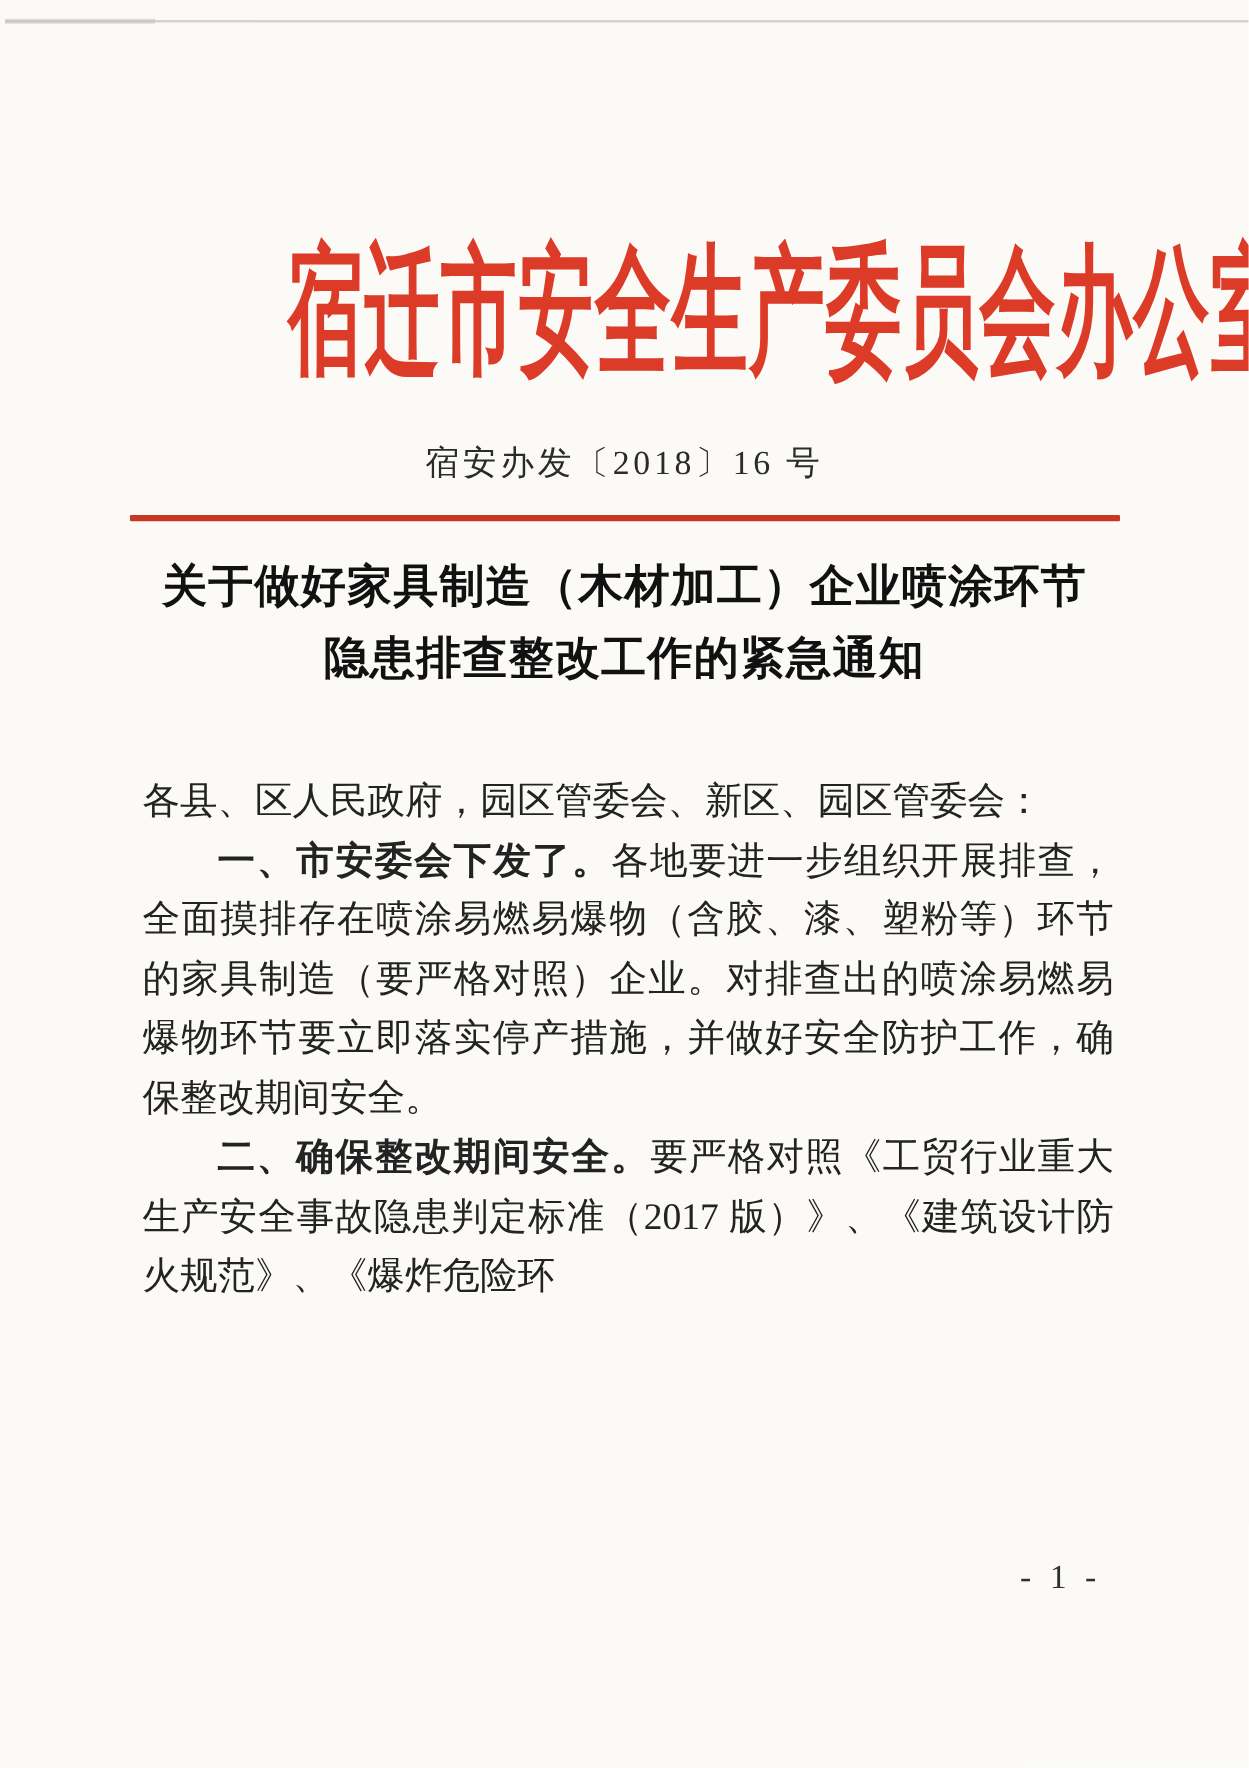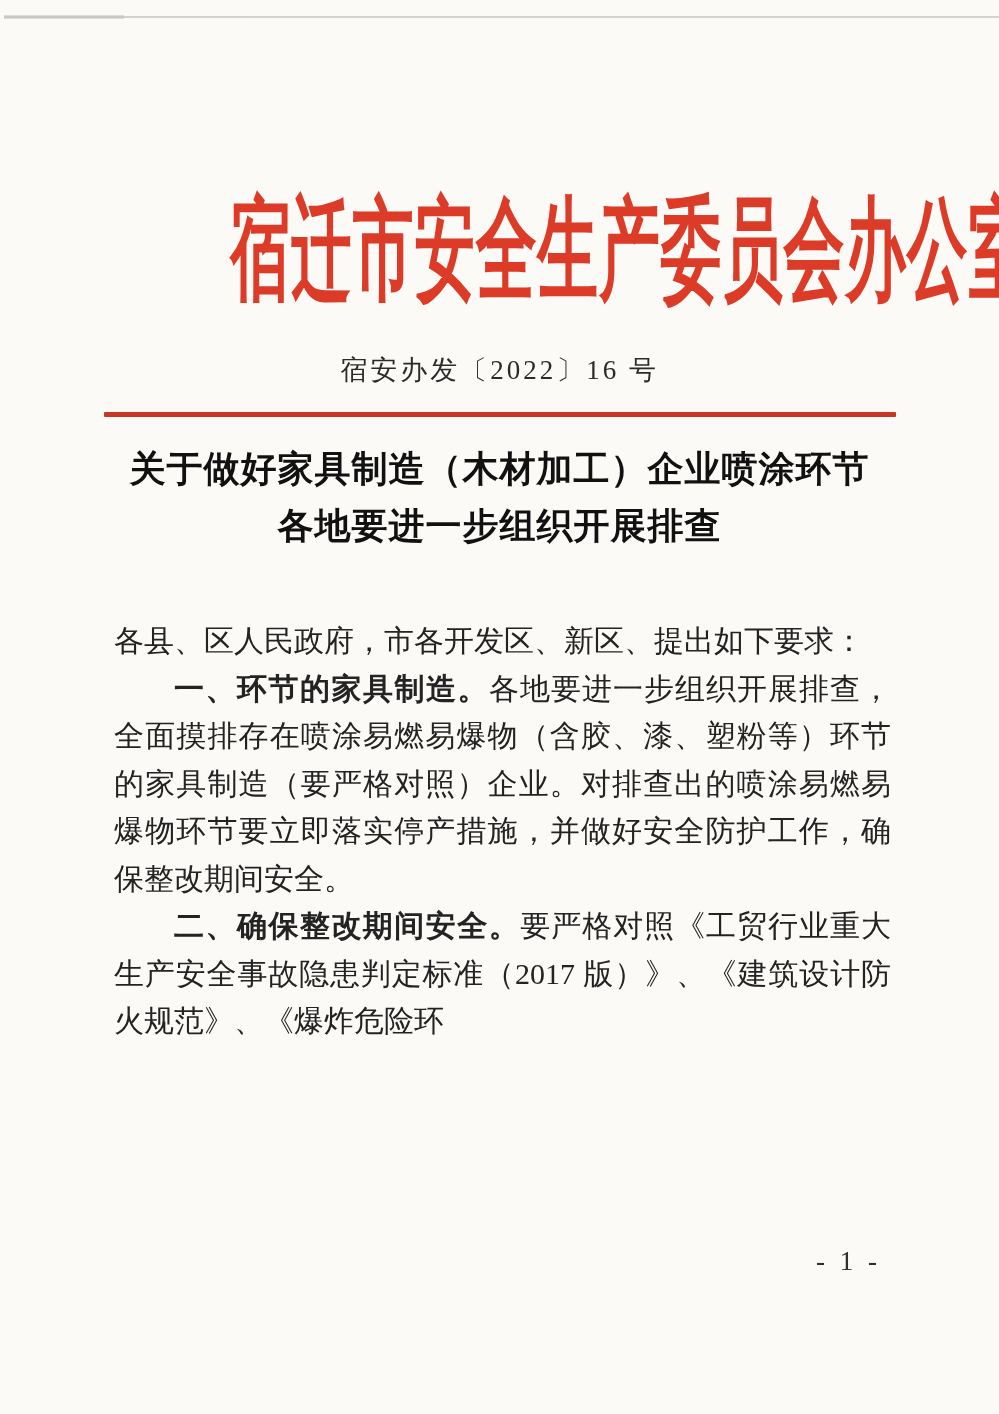--- a/index.html
+++ b/index.html
@@ -104,35 +104,35 @@
 </style>
 </head>
 <body>
 
 <div class="page">
 
   <div class="scan-line"></div>
 
   <div class="header-org">宿迁市安全生产委员会办公室</div>
 
-  <div class="doc-number">宿安办发〔2022〕16 号</div>
+  <div class="doc-number">宿安办发〔2018〕16 号</div>
 
   <div class="red-rule"></div>
 
   <h1 class="doc-title">
     <span class="title-line">关于做好家具制造（木材加工）企业喷涂环节</span>
-    <span class="title-line">各地要进一步组织开展排查</span>
+    <span class="title-line">隐患排查整改工作的紧急通知</span>
   </h1>
 
   <div class="doc-body">
-    <p class="salutation">各县、区人民政府，市各开发区、新区、提出如下要求：</p>
+    <p class="salutation">各县、区人民政府，园区管委会、新区、园区管委会：</p>
 
 
     <p class="para">
-      <span class="lead">一、环节的家具制造。</span><span>各地要进一步组织开展排查，全面摸排存在喷涂易燃易爆物（含胶、漆、塑粉等）环节的家具制造（要严格对照）企业。对排查出的喷涂易燃易爆物环节要立即落实停产措施，并做好安全防护工作，确保整改期间安全。</span>
+      <span class="lead">一、市安委会下发了。</span><span>各地要进一步组织开展排查，全面摸排存在喷涂易燃易爆物（含胶、漆、塑粉等）环节的家具制造（要严格对照）企业。对排查出的喷涂易燃易爆物环节要立即落实停产措施，并做好安全防护工作，确保整改期间安全。</span>
     </p>
 
     <p class="para">
       <span class="lead">二、确保整改期间安全。</span><span>要严格对照《工贸行业重大生产安全事故隐患判定标准（2017 版）》、《建筑设计防火规范》、《爆炸危险环</span>
     </p>
   </div>
 
   <div class="page-number">- 1 -</div>
 
 </div>

